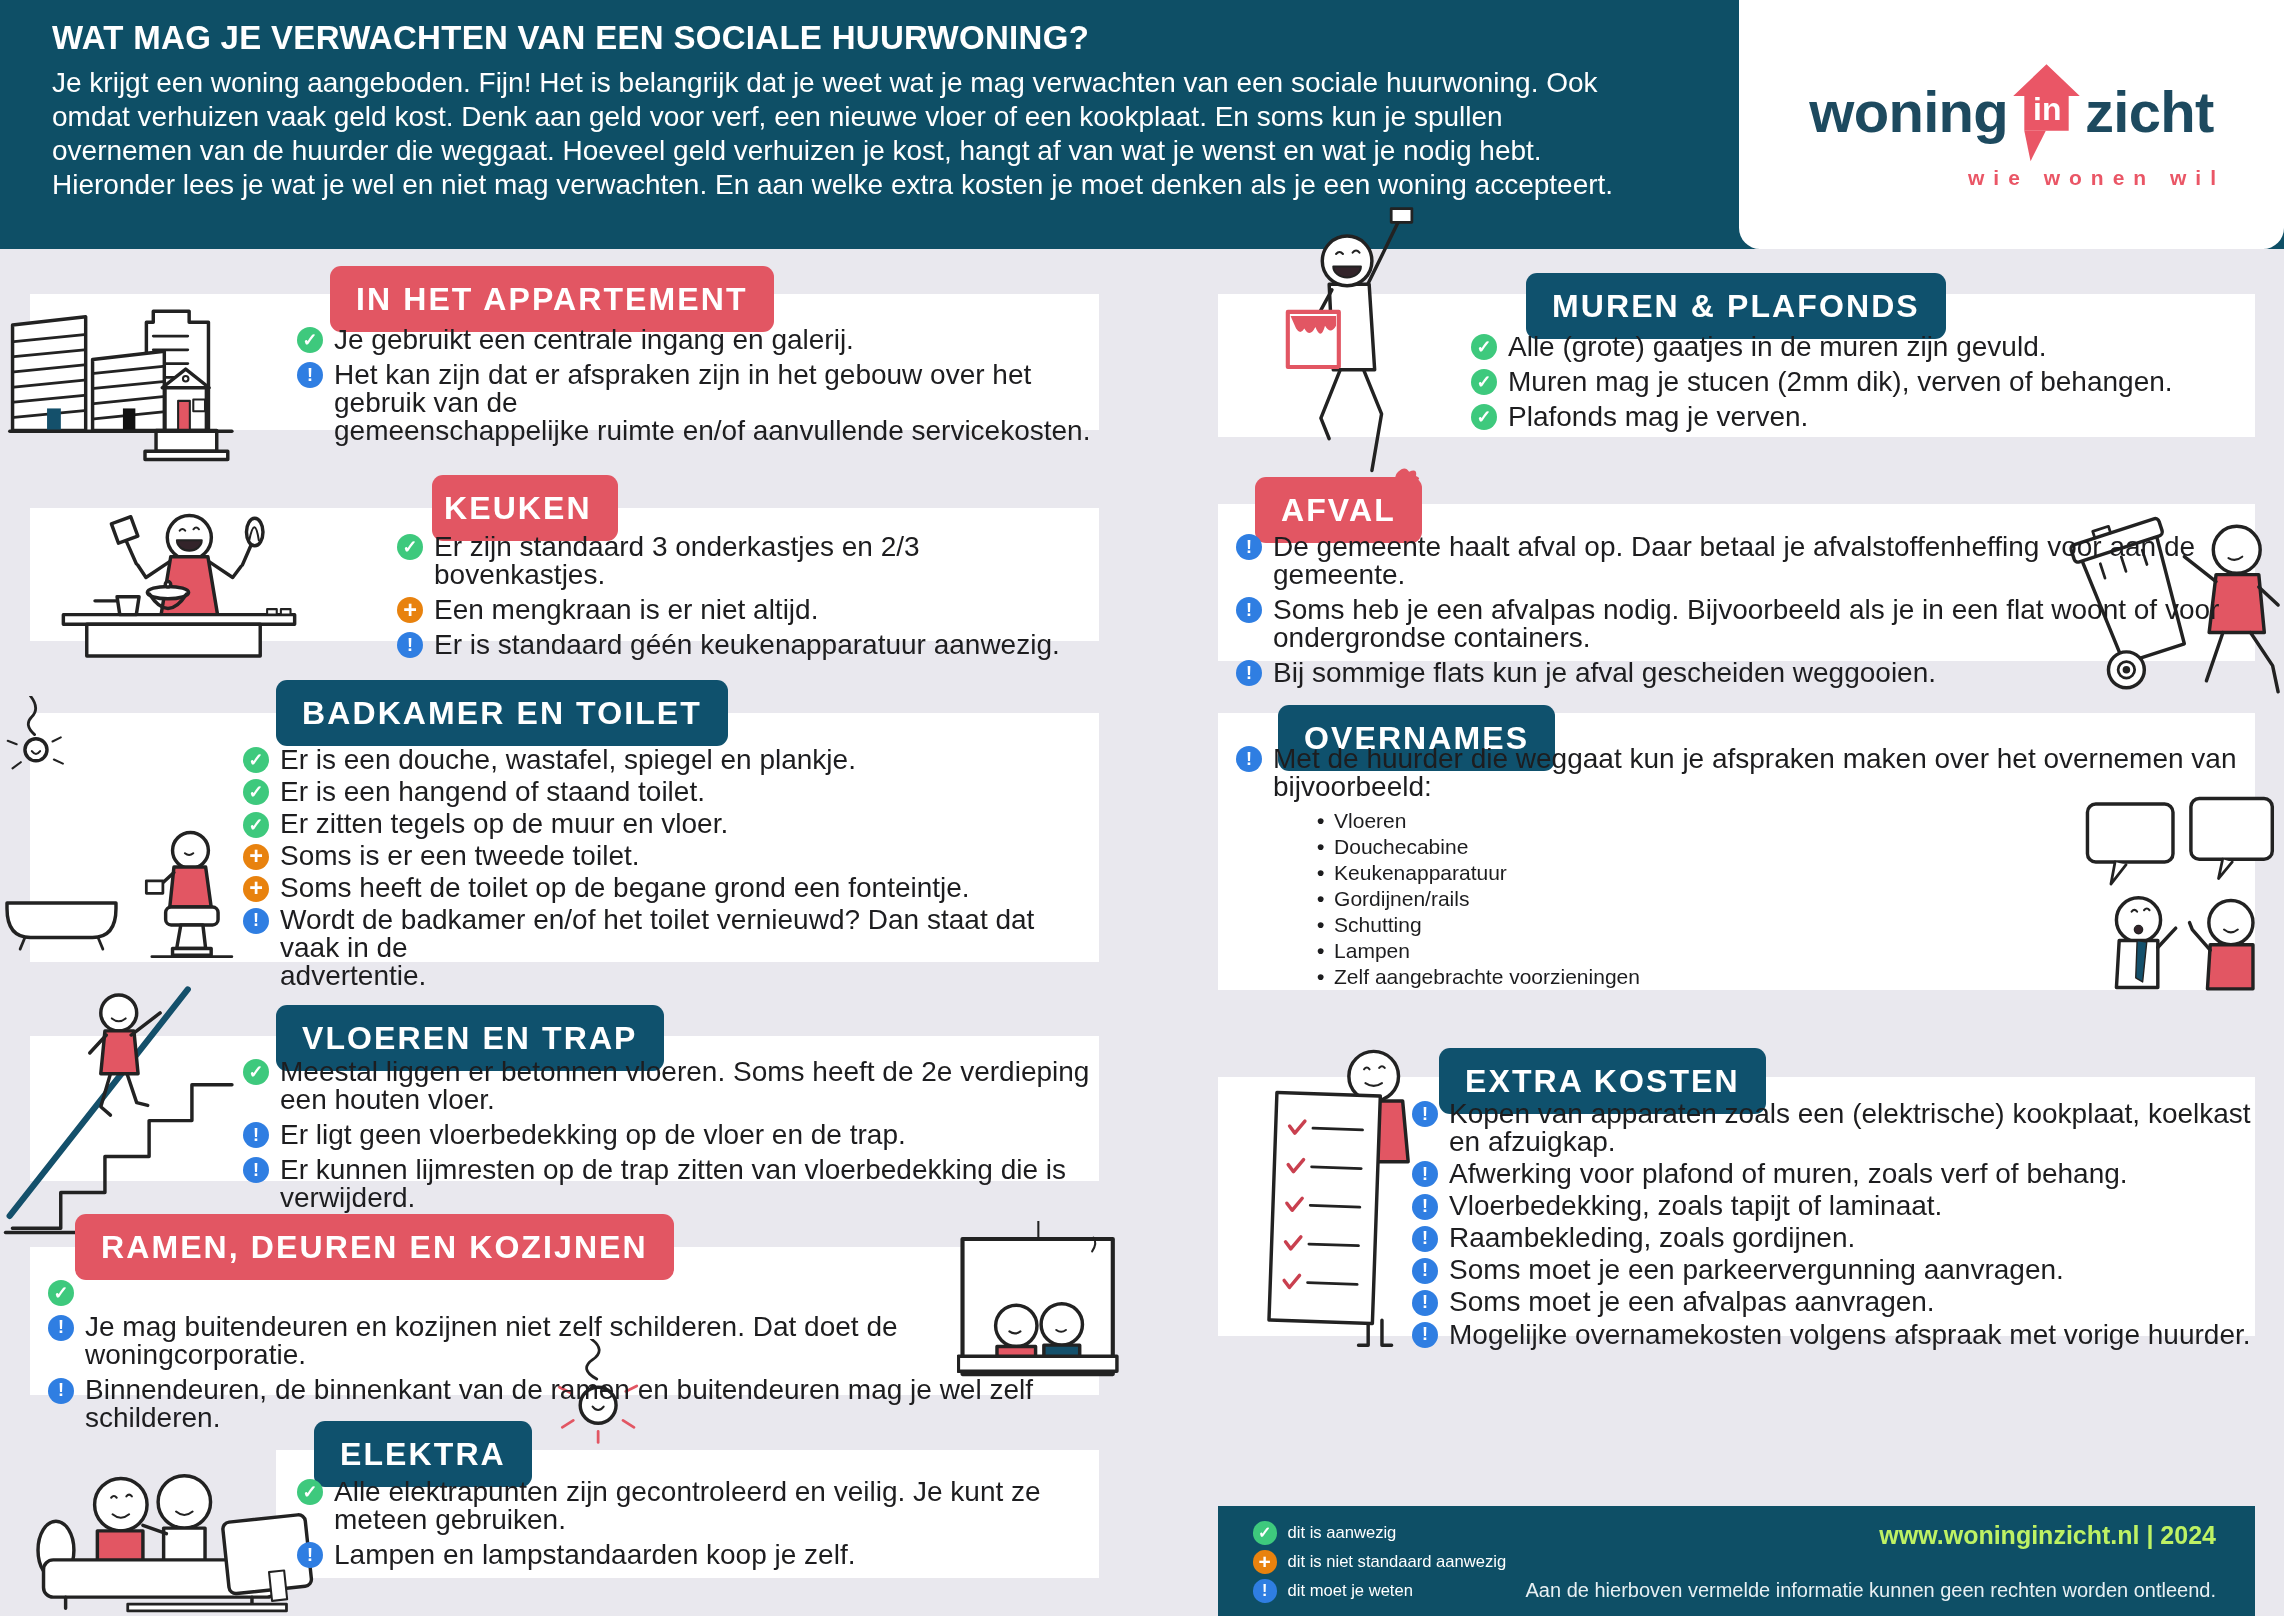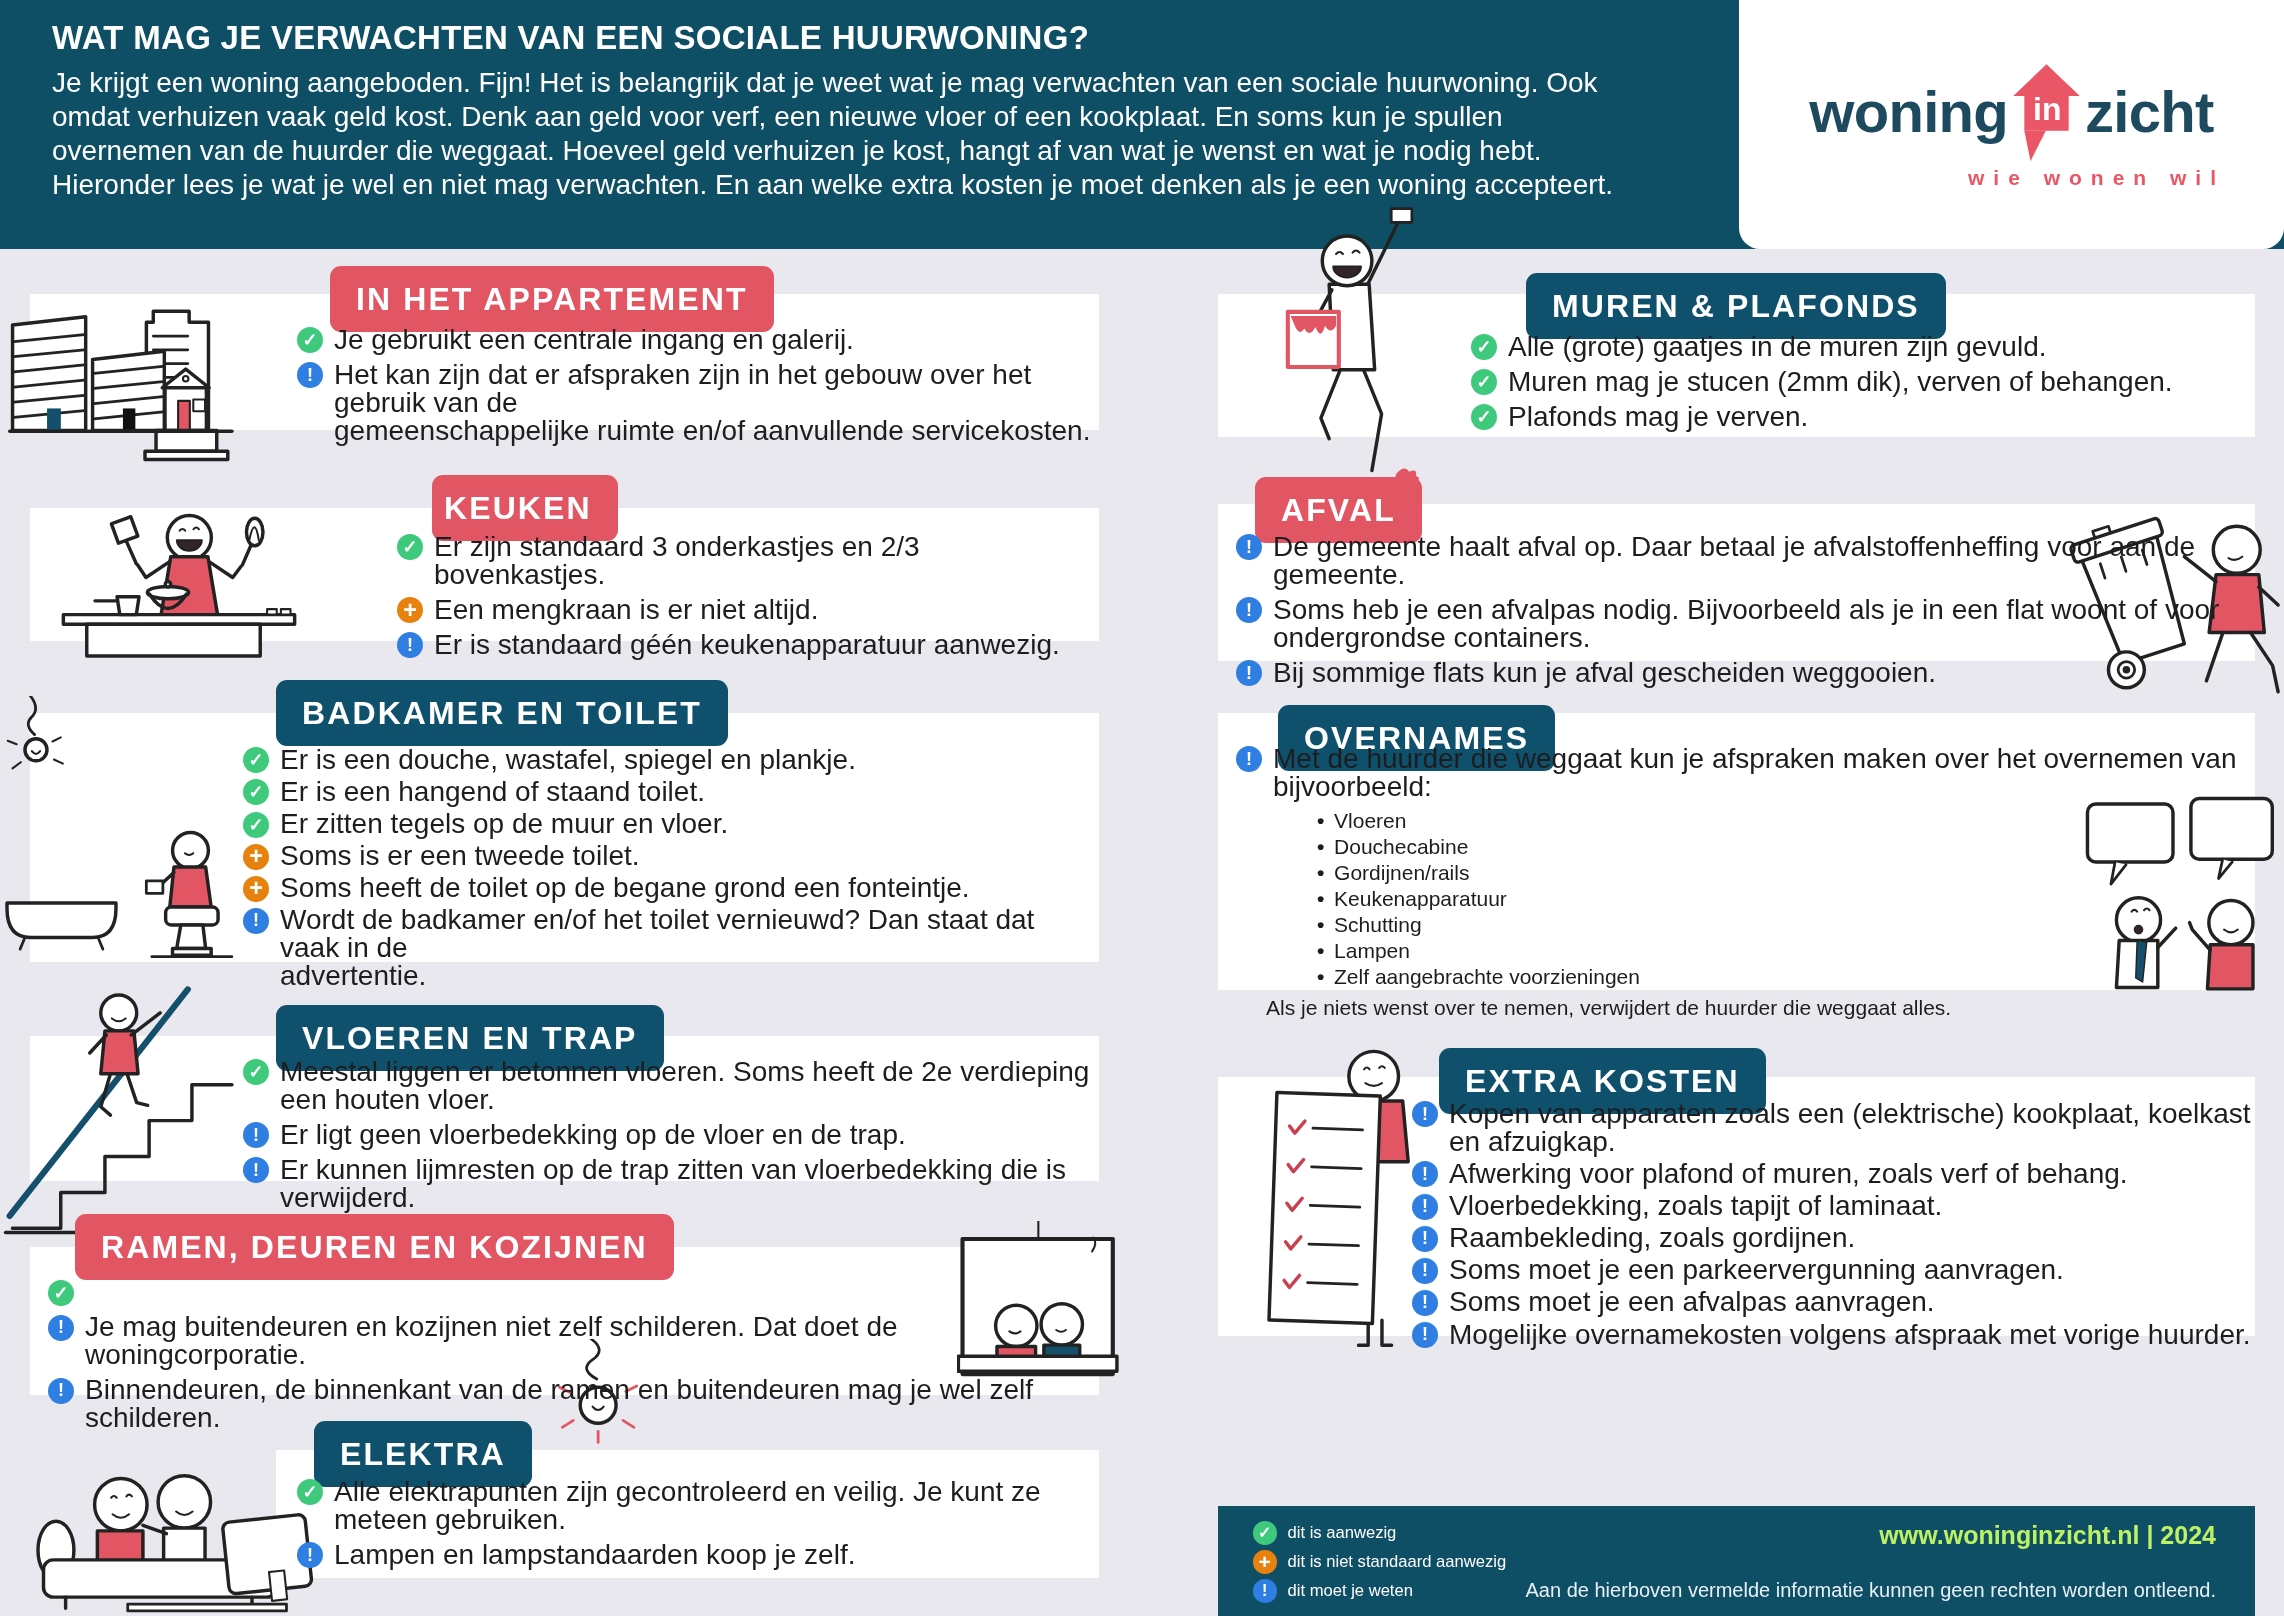--- a/index.html
+++ b/index.html
@@ -236,36 +236,35 @@
       <span class="txt">Met de huurder die weggaat kun je afspraken maken over het overnemen van bijvoorbeeld:</span>
       </div>
     <div class="sublist">
       <div class="subitem">
           <span>Vloeren</span>
         </div>
       <div class="subitem">
           <span>Douchecabine</span>
         </div>
       <div class="subitem">
+          <span>Keukenapparatuur</span>
+        </div>
+      <div class="subitem">
           <span>Gordijnen/rails</span>
         </div>
       <div class="subitem">
-          <span>Keukenapparatuur</span>
-        </div>
-      <div class="subitem">
           <span>Schutting</span>
         </div>
       <div class="subitem">
           <span>Lampen</span>
         </div>
       <div class="subitem">
           <span>Zelf aangebrachte voorzieningen</span>
         </div>
     </div>
-    <div class="outro">Als je niets wenst over te nemen, verwijdert de huurder die weggaat alles.</div>
   </div>
 
   <div class="list" style="left:1412px;top:1100px;width:843px;">
     <div class="row tight">
       <span class="ic info">!</span>
       <span class="txt">Kopen van apparaten zoals een (elektrische) kookplaat, koelkast en afzuigkap.</span>
       </div>
     <div class="row tight">
       <span class="ic info">!</span>
       <span class="txt">Afwerking voor plafond of muren, zoals verf of behang.</span>

